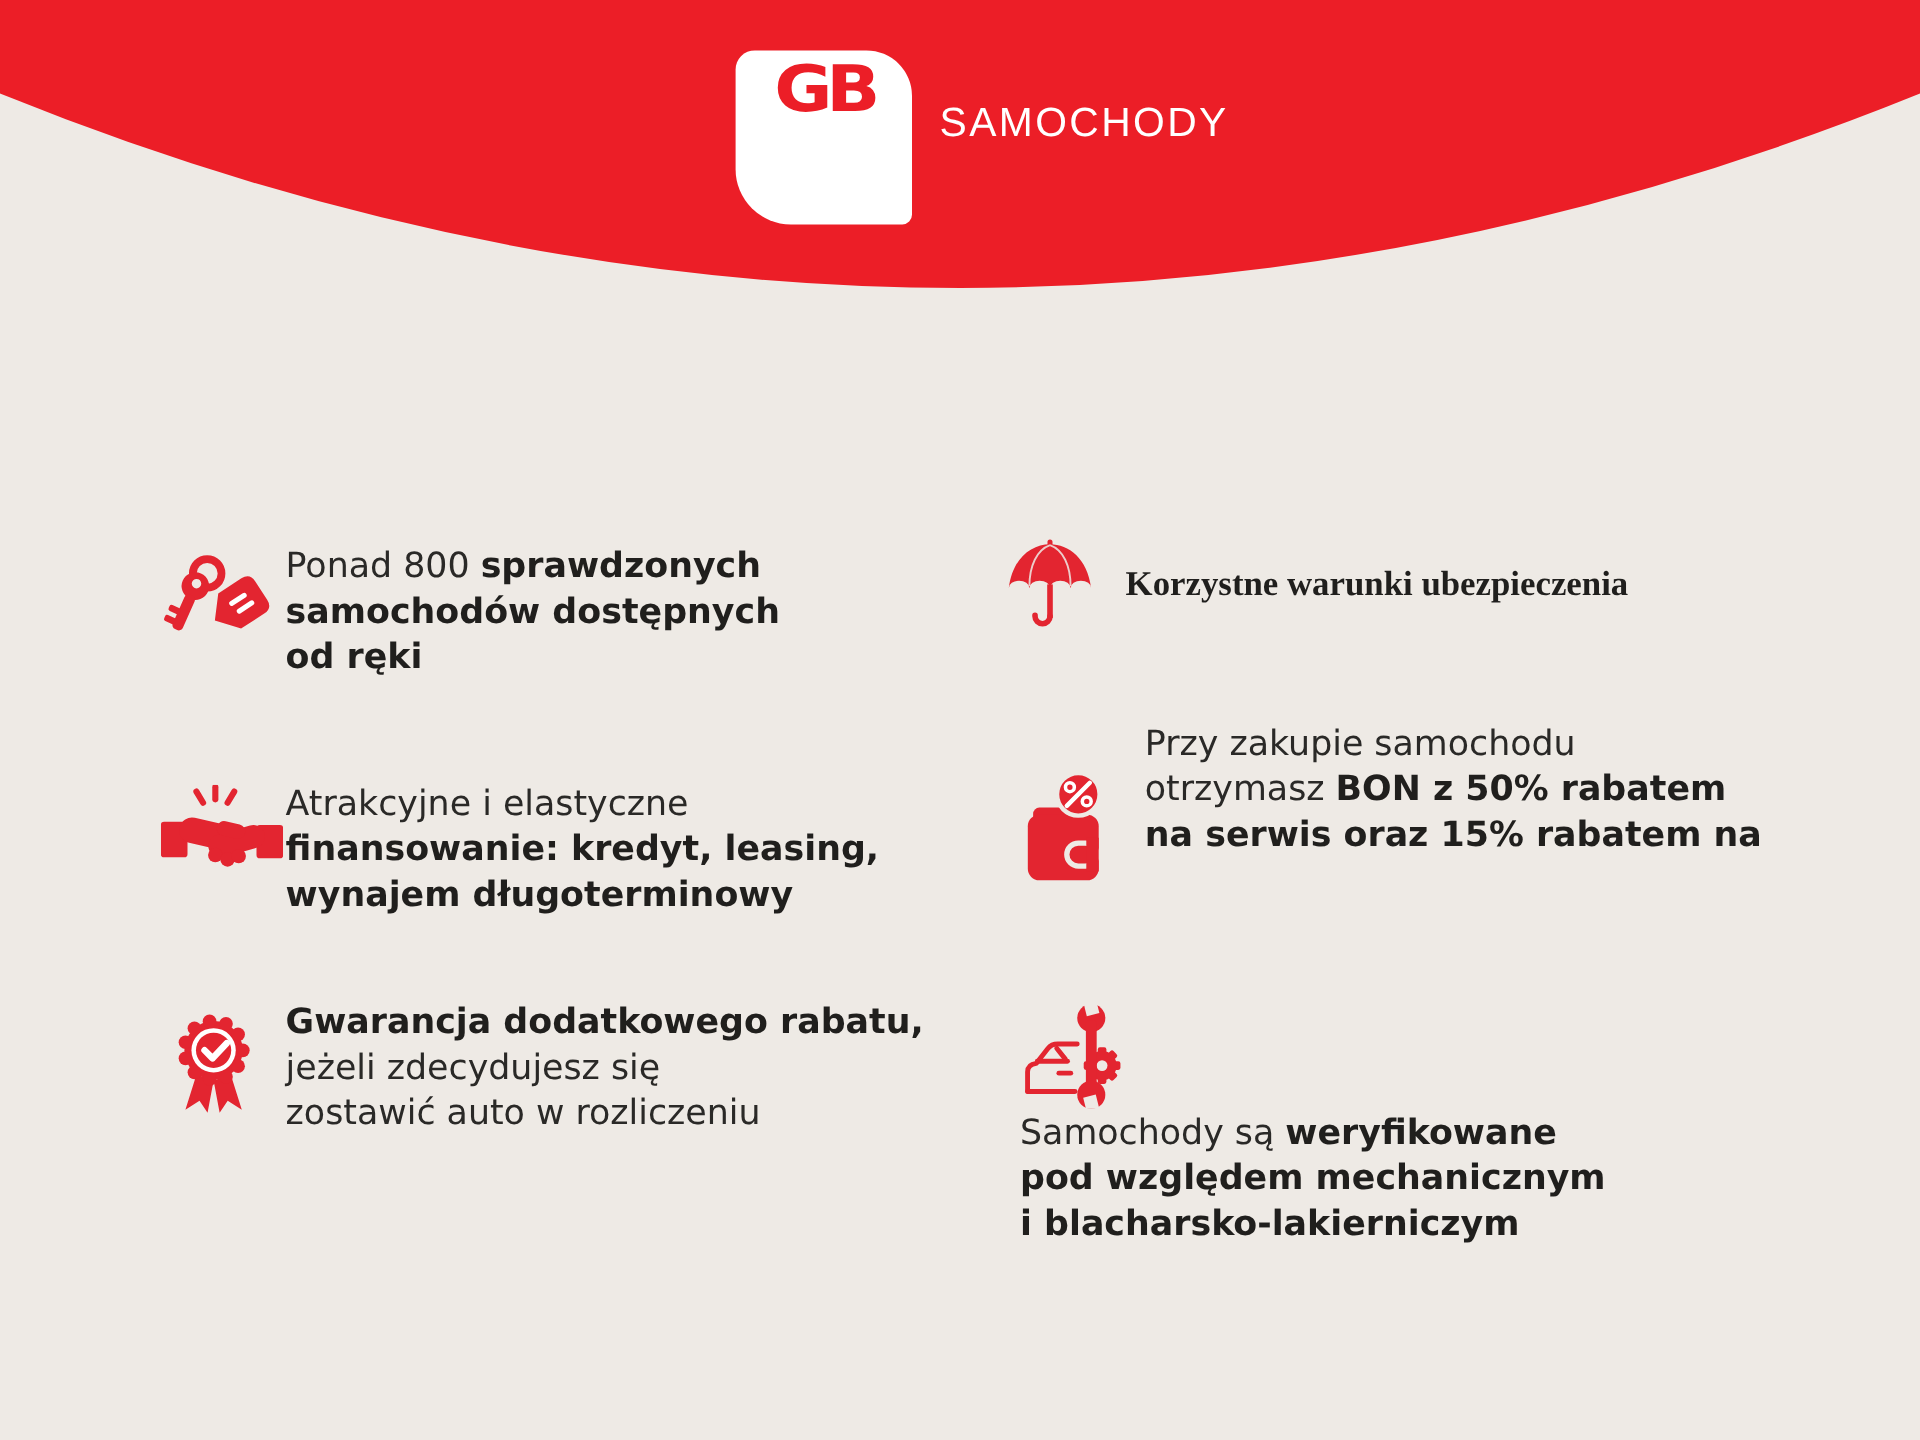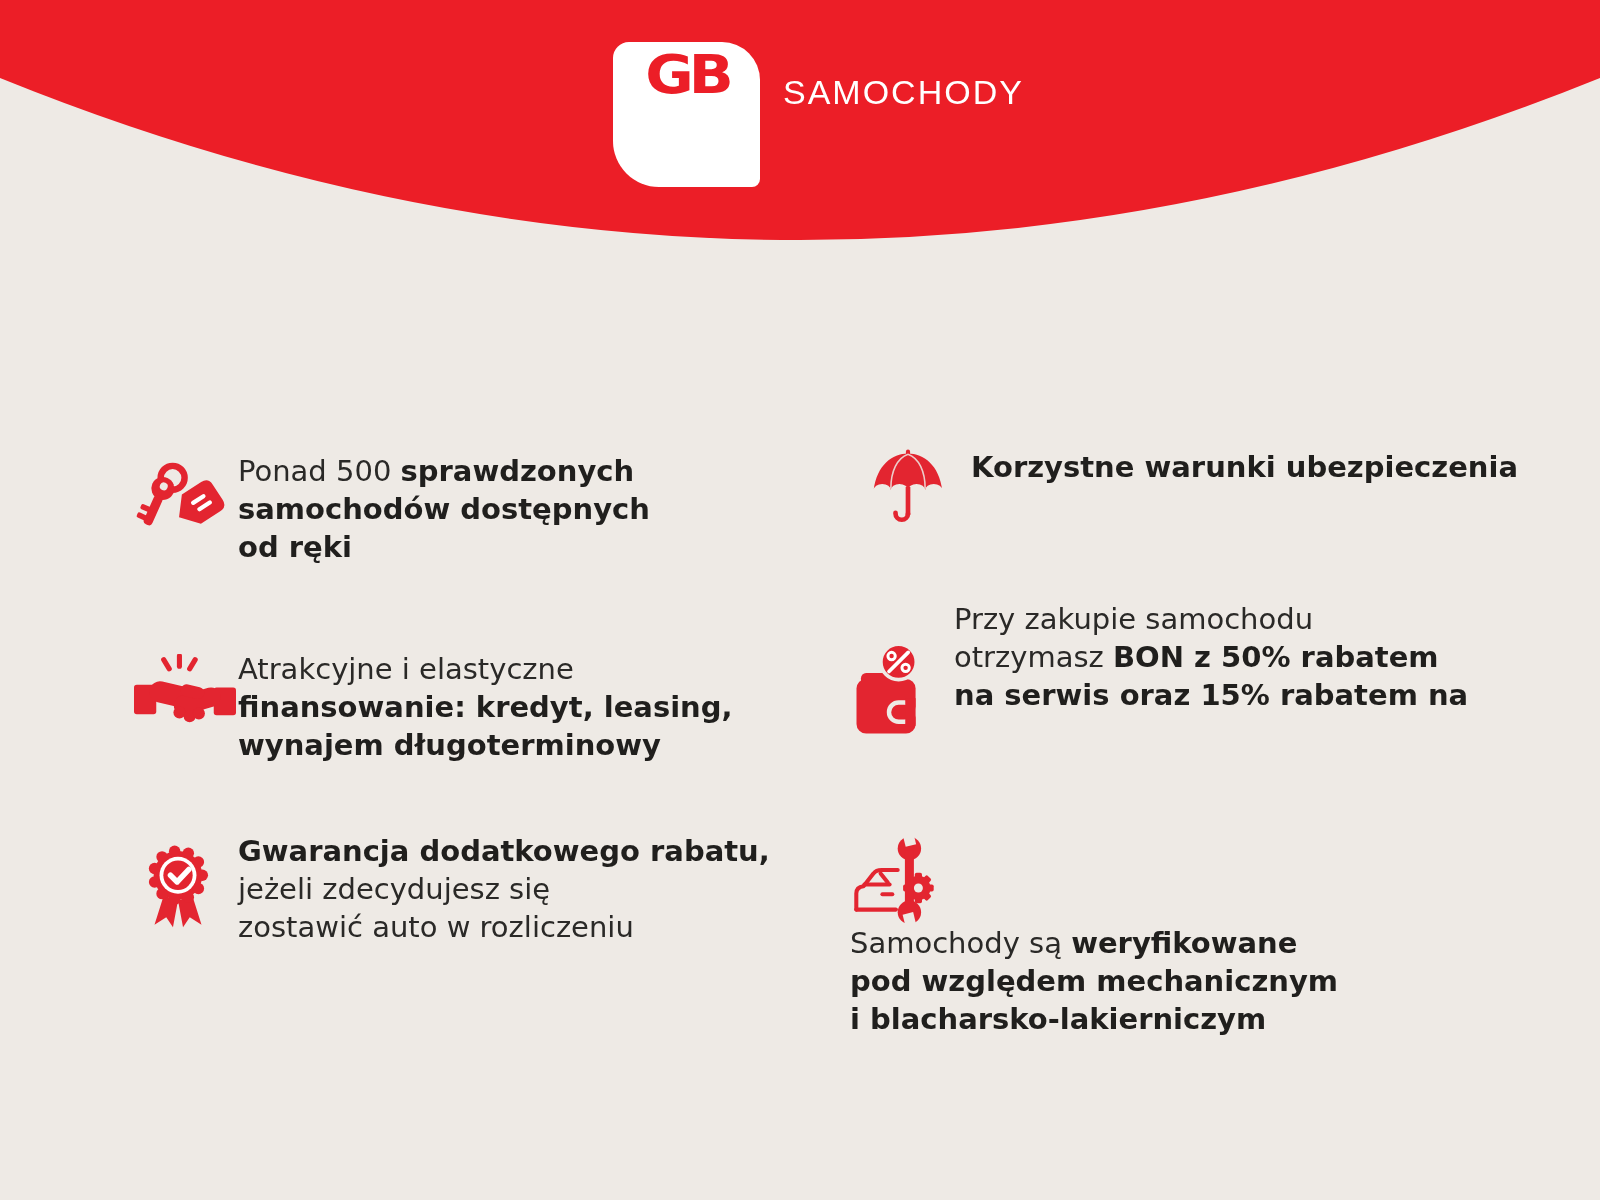--- a/index.html
+++ b/index.html
@@ -20,21 +20,21 @@
   .logo-box{
     position:absolute;left:613px;top:42px;width:147px;height:145px;
     background:#ffffff;border-radius:16px 38px 8px 46px;
     display:flex;justify-content:center;
   }
   .logo-monogram{
     font-family:"DejaVu Sans",sans-serif;font-weight:700;
     font-size:58px;letter-spacing:-5px;color:var(--red);
     transform:scaleY(.92) scaleX(1.02);line-height:1;padding-bottom:6px;
   }
-  .brand{position:absolute;left:783px;top:74px;color:#ffffff;font-family:"Liberation Sans",sans-serif;}
+  .brand{position:absolute;left:783px;top:84px;color:#ffffff;font-family:"Liberation Sans",sans-serif;}
   .brand-line1{font-size:34px;font-weight:400;letter-spacing:2px;line-height:36px;}
   .brand-line2{font-size:38px;font-weight:700;letter-spacing:1px;line-height:40px;margin-top:1px;}
   
   .feature{position:absolute;display:flex;align-items:flex-start;}
   .icon-wrap{flex:0 0 auto;display:flex;justify-content:flex-start;}
   .feat-icon{color:var(--icon-red);display:block;}
   .feat-text{font-size:29px;line-height:38px;color:var(--ink);white-space:nowrap;}
   .feat-text .b{font-weight:700;}
   .feat-text .r{font-weight:400;color:#2a2927;}
 
@@ -43,21 +43,21 @@
   .f-inventory .feat-icon{width:92px;height:74px;}
 
   .f-financing{left:134px;top:650px;}
   .f-financing .icon-wrap{width:104px;padding-top:4px;}
   .f-financing .feat-icon{width:102px;height:79px;}
 
   .f-guarantee{left:132px;top:832px;}
   .f-guarantee .icon-wrap{width:106px;padding-top:8px;padding-left:4px;}
   .f-guarantee .feat-icon{width:84px;height:94px;}
 
-  .f-insurance{left:869px;top:448px;align-items:flex-start;}
+  .f-insurance{left:836px;top:448px;align-items:center;font-family:Liberation Serif, serif;}
   .f-insurance .icon-wrap{width:102px;}
   .f-insurance .feat-icon{width:78px;height:78px;}
 
   .f-voucher{left:852px;top:600px;}
   .f-voucher .icon-wrap{width:102px;padding-top:42px;}
   .f-voucher .feat-icon{width:74px;height:96px;}
 
   .f-verification{left:850px;top:824px;flex-direction:column;}
   .f-verification .icon-wrap{width:104px;padding-top:10px;}
   .f-verification .feat-icon{width:90px;height:90px;}
@@ -190,21 +190,21 @@
   </div>
 
   <div id="features">
   <div class="feature f-inventory">
     <div class="icon-wrap">
       <svg class="feat-icon">
             <use href="#key-tag-icon"></use>
           </svg>
     </div>
     <div class="feat-text">
-          <div><span class="r">Ponad 500 </span><span class="b">sprawdzonych</span></div>
+          <div><span class="r">Ponad 800 </span><span class="b">sprawdzonych</span></div>
           <div><span class="b">samochodów dostępnych</span></div>
           <div><span class="b">od ręki</span></div>
         </div>
   </div>
 
   <div class="feature f-financing">
     <div class="icon-wrap">
       <svg class="feat-icon">
             <use href="#handshake-icon"></use>
           </svg>

